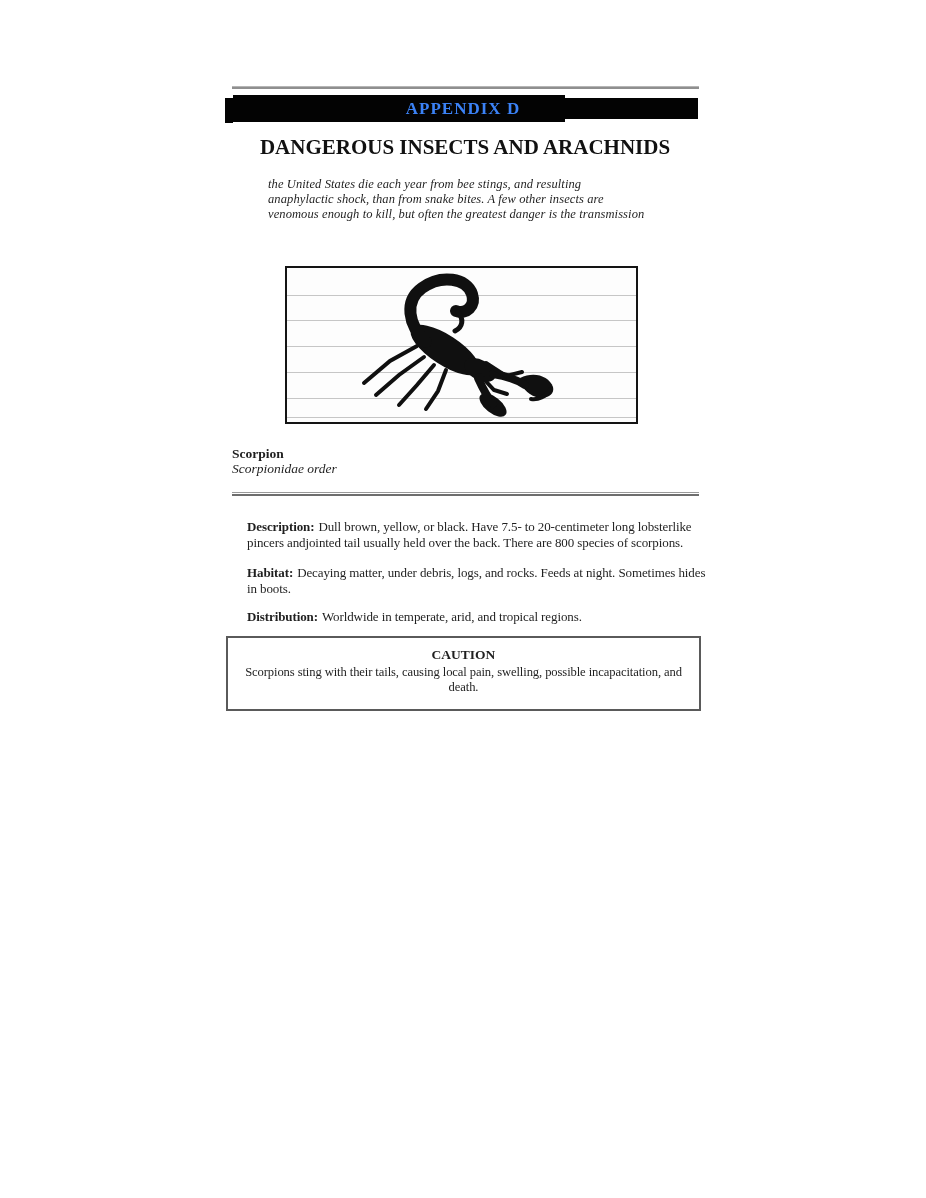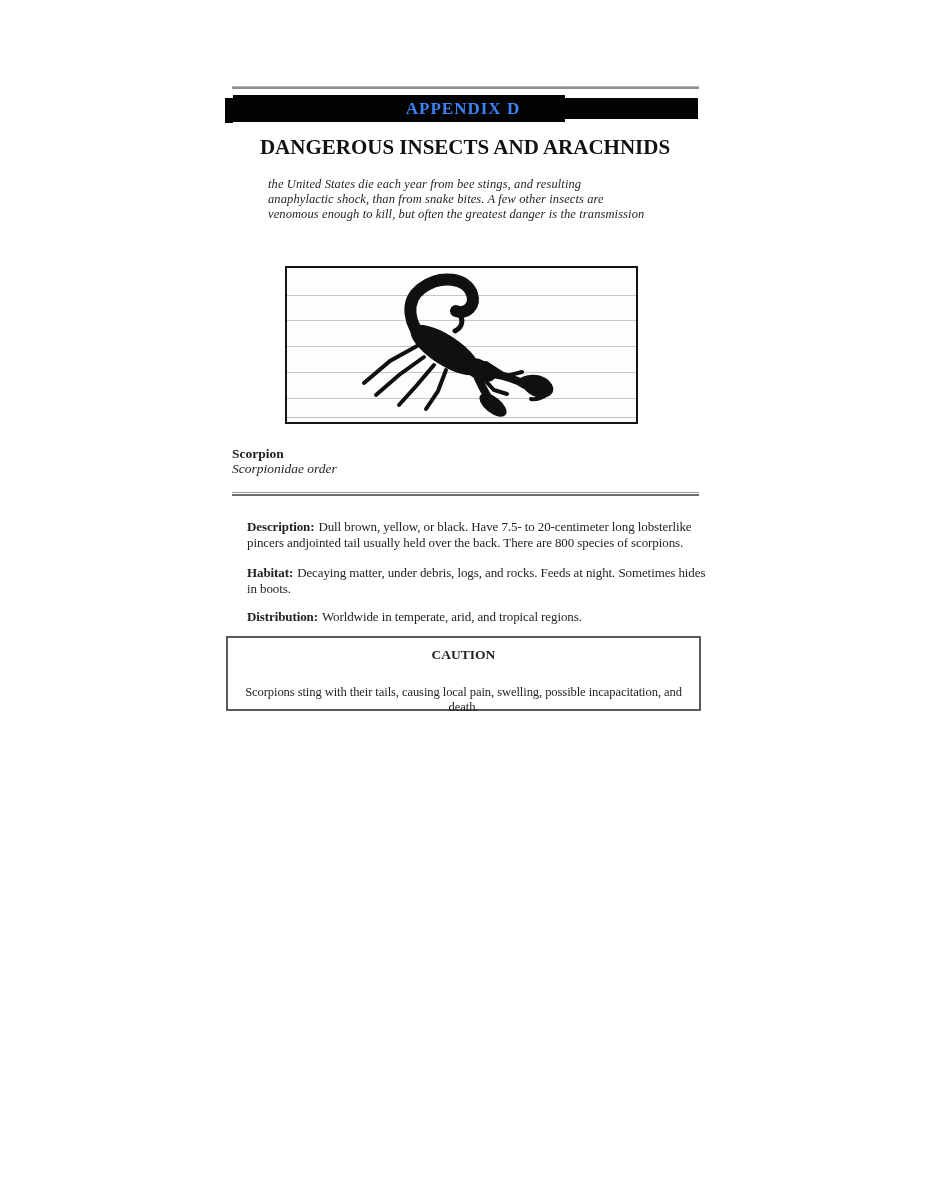--- a/index.html
+++ b/index.html
@@ -72,21 +72,21 @@
   .sec-distribution { top: 523px; }
   .caution {
     position: absolute; top: 550px; left: -2px;
     width: 475px; height: 75px;
     border: 2px solid #5a5a5a;
     background: #ffffff;
     text-align: center;
     font-family: Liberation Serif, serif;
   }
   .caution-title { margin-top: 9px; font-weight: bold; font-size: 13.5px; line-height: 15px; }
-  .caution-body { margin-top: 23px; font-size: 12.6px; line-height: 15px; letter-spacing: -0.1px; }
+  .caution-body { margin-top: 3px; font-size: 12.6px; line-height: 15px; letter-spacing: -0.1px; }
 </style>
 </head>
 <body>
 
 <div class="page">
   <div class="col">
 
     <div class="top-rule"></div>
 
     <div class="banner">

